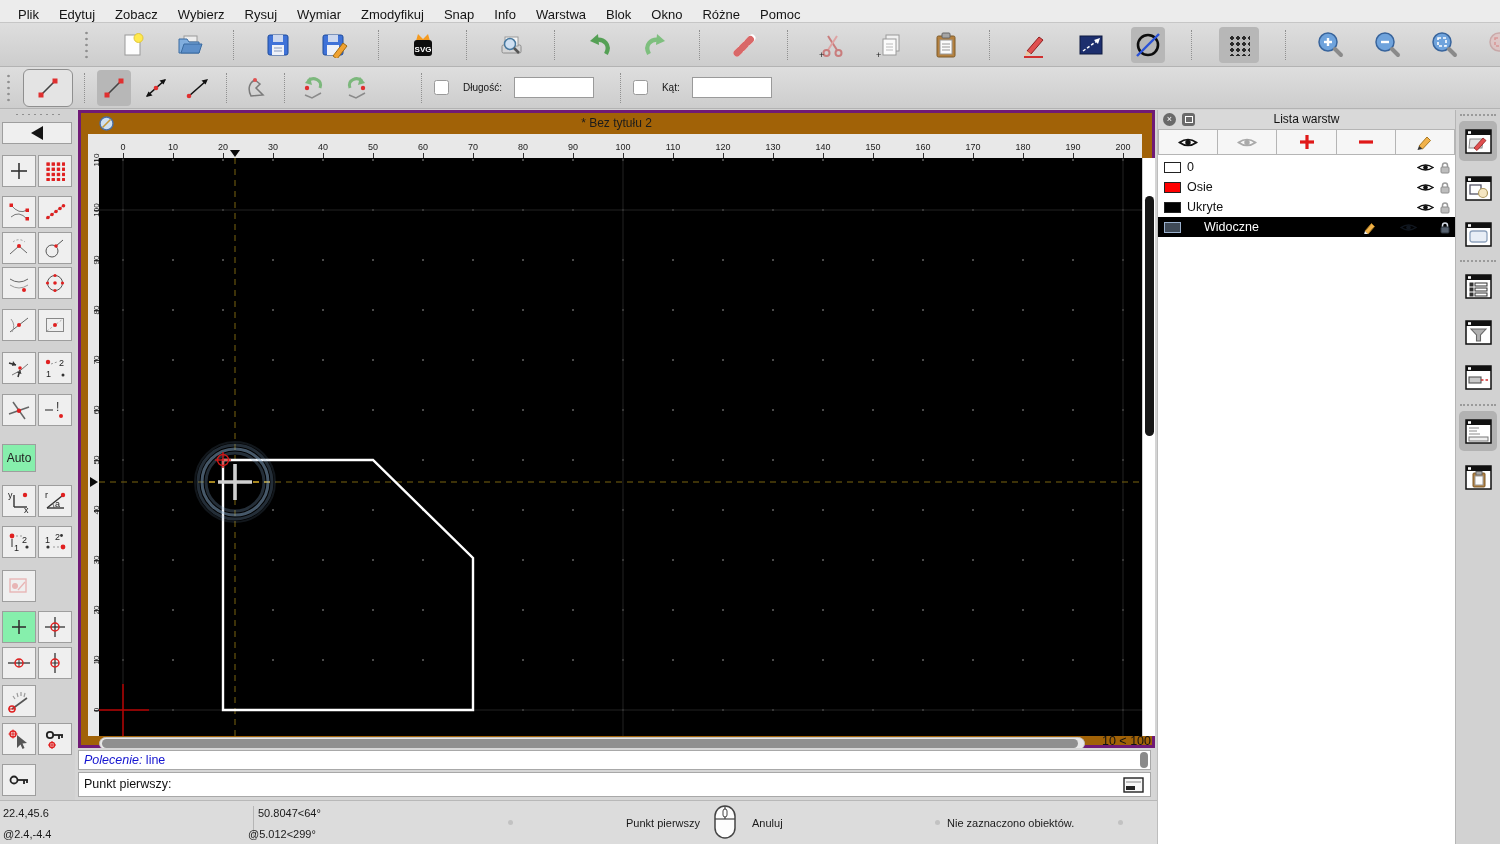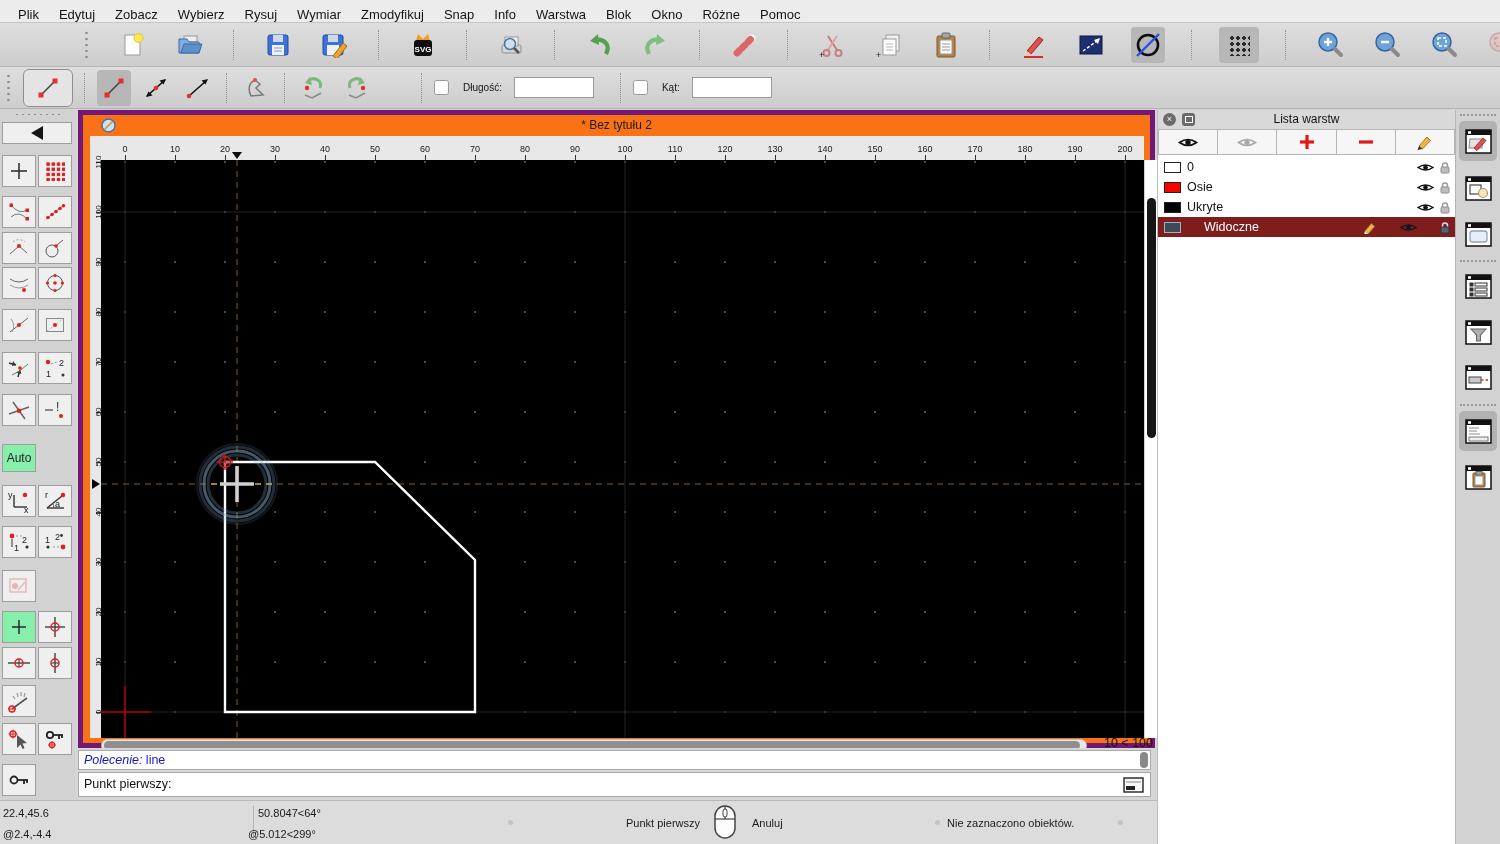--- a/index.html
+++ b/index.html
@@ -26,22 +26,22 @@
   .tlabel{font-size:10px;color:#141414;margin:0 4px 0 6px;white-space:nowrap}
   .tinput{width:72px;height:19px;border:1px solid #9a9a9a;background:#fff;font-size:12px;padding:0 3px;box-sizing:content-box}
   
   #leftdock{position:absolute;left:0;top:110px;width:75px;height:690px;background:#d2d2d2}
   .ld{position:absolute;width:34px;height:32px;background:#efefef;border:1px solid #9e9e9e;
       display:flex;align-items:center;justify-content:center;box-sizing:border-box}
   .ld.pressed{background:#86efac}
   .ldwide{width:70px;height:22px}
   .autol{font-size:12px;color:#222}
   
-  #mdiwin{position:absolute;left:78px;top:110px;width:1077px;height:638px;background:#f97316;
-          border:5px solid #701a75;box-sizing:border-box}
+  #mdiwin{position:absolute;left:78px;top:110px;width:1077px;height:638px;background:#a16207;
+          border:3px solid #701a75;box-sizing:border-box}
   #mdititle{position:absolute;left:0;top:0;right:0;height:21px;text-align:center;font-size:12px;
             line-height:21px;color:#1c1c1c}
   #hruler{position:absolute;left:7px;top:21px;width:1054px;height:24px;background:#e8e8e8}
   .ht{position:absolute;bottom:0;width:1px;height:5px;background:#333}
   .hlab{position:absolute;bottom:6px;left:-11px;width:22px;text-align:center;font-size:9px;color:#1a1a1a}
   #top-marker{position:absolute;bottom:1px;width:0;height:0;border-left:5px solid transparent;
               border-right:5px solid transparent;border-top:7px solid #0a0a0a}
   #vruler{position:absolute;left:7px;top:45px;width:11px;height:578px;background:#e8e8e8;overflow:visible}
   .vt{position:absolute;right:0;width:5px;height:1px;background:#333}
   .vlab{position:absolute;left:-12px;top:-5px;width:30px;height:10px;transform:rotate(-90deg);
@@ -888,21 +888,21 @@
             <circle cx="8.5" cy="5.5" r="2.3" fill="#111"></circle>
           </svg>
         </span>
       <span class="ric">
           <svg width="10" height="13">
             <path d="M2.5 6 V4.5 a2.5 2.5 0 0 1 5 0 V6" fill="none" stroke="#9c9c9c" stroke-width="1.5"></path>
             <rect x="1" y="6" width="8" height="6" rx="1" fill="#bdbdbd" stroke="#8f8f8f"></rect>
           </svg>
         </span>
     </div>
-    <div class="lrow sel" style="background: #7f1d1d; gap: 23px;">
+    <div class="lrow sel" style="background: #000000; gap: 23px;">
       <span class="sw" style="border-color: rgb(154, 176, 204); background: rgb(63, 74, 87);"></span>
       <span class="nm">Widoczne</span>
       <span class="ric">
           <svg width="14" height="13">
             <path d="M2 10 L8.5 2.5 L11.5 5.5 L5 13 Z" fill="#f2b24a" stroke="#a87820"></path>
             <path d="M2 10 L5 13 L1 13.5 Z" fill="#eee"></path>
           </svg>
         </span>
       <span class="ric">
           <svg width="17" height="11">

